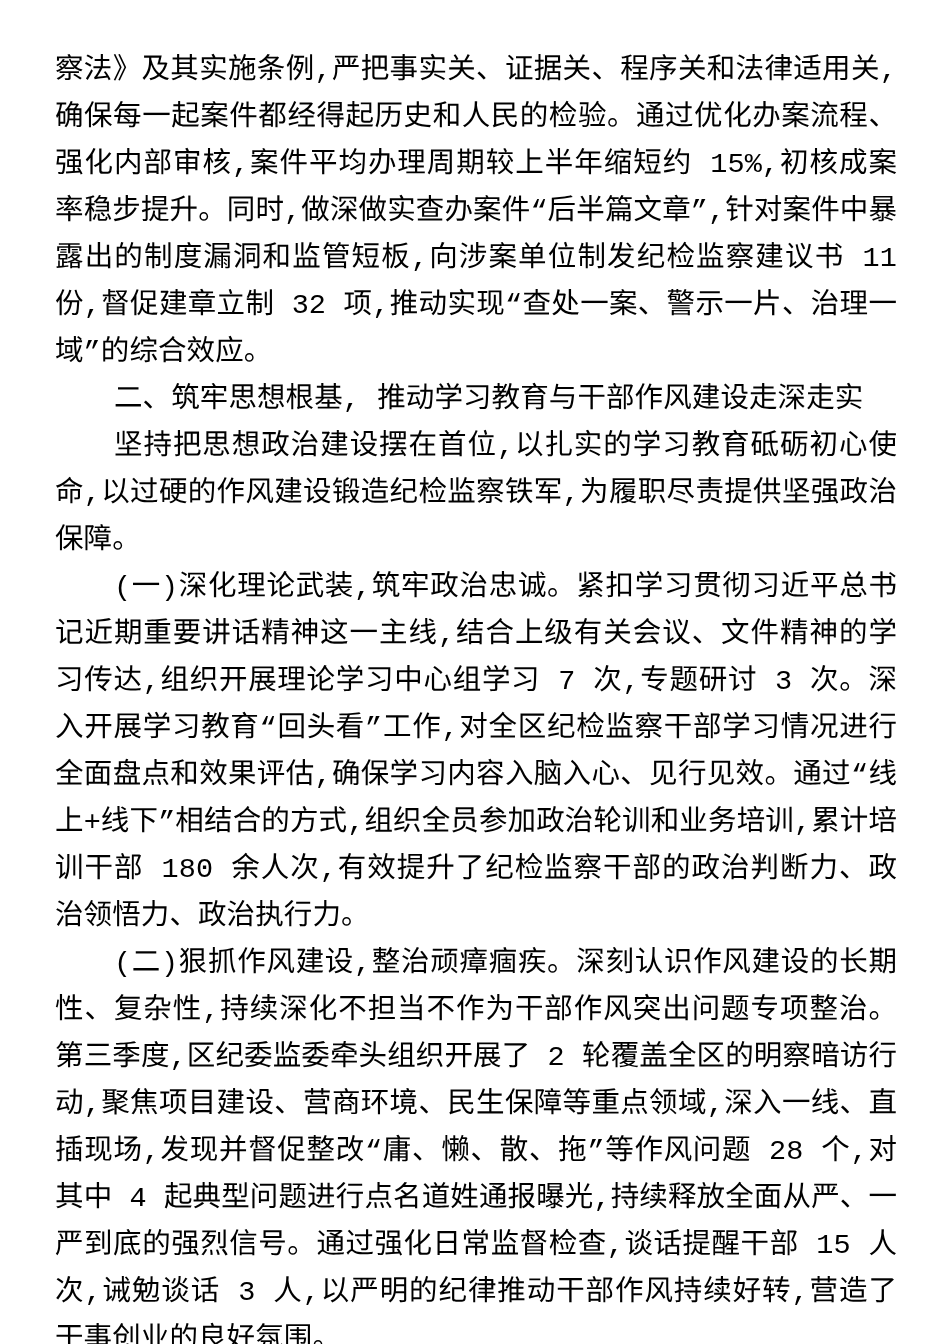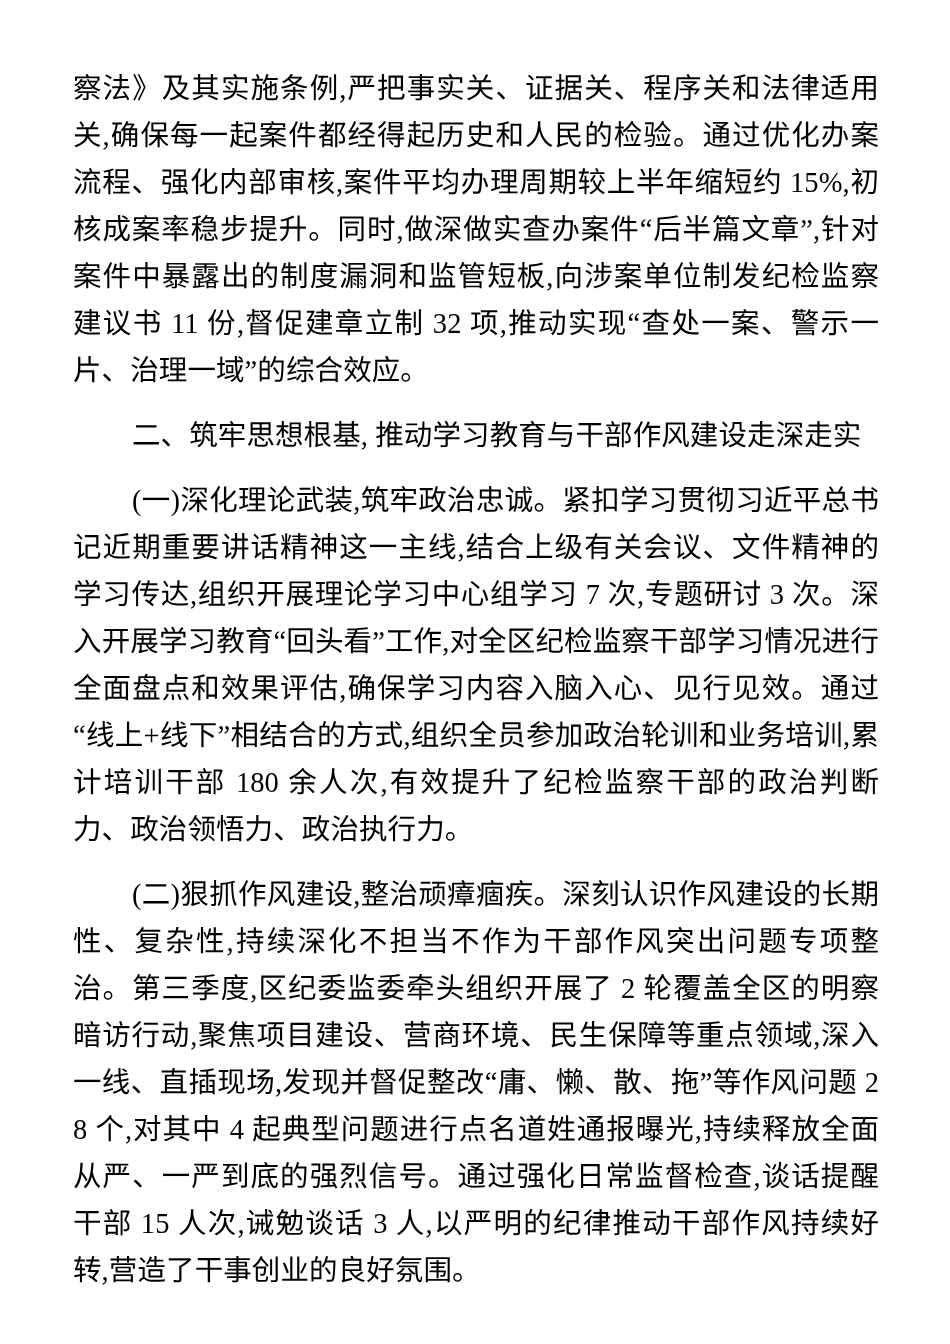--- a/index.html
+++ b/index.html
@@ -16,23 +16,23 @@
     overflow: hidden;
     box-sizing: border-box;
   }
   .doc-body {
     position: absolute;
     left: 55px;
     top: 47px;
     width: 842px;
   }
   p {
-    margin: 18px;
+    margin: 0;
     padding: 0;
-    font-family: Liberation Serif, serif;
+    font-family: Liberation Mono, monospace;
     font-size: 28.5px;
     line-height: 47px;
     color: #000000;
     text-align: justify;
     text-justify: inter-character;
     text-align-last: left;
     letter-spacing: 0.1px;
     word-break: break-all;
     -webkit-font-smoothing: antialiased;
   }
@@ -50,19 +50,20 @@
 </head>
 <body>
 
 <div class="page">
   <div class="doc-body">
 
     <p class="noindent">察法》及其实施条例,严把事实关、证据关、程序关和法律适用关,确保每一起案件都经得起历史和人民的检验。通过优化办案流程、强化内部审核,案件平均办理周期较上半年缩短约 15%,初核成案率稳步提升。同时,做深做实查办案件“后半篇文章”,针对案件中暴露出的制度漏洞和监管短板,向涉案单位制发纪检监察建议书 11 份,督促建章立制 32 项,推动实现“查处一案、警示一片、治理一域”的综合效应。</p>
 
     <p class="heading">二、筑牢思想根基, 推动学习教育与干部作风建设走深走实</p>
 
+    <p class="indent2">坚持把思想政治建设摆在首位,以扎实的学习教育砥砺初心使命,以过硬的作风建设锻造纪检监察铁军,为履职尽责提供坚强政治保障。</p>
 
     <p class="indent2">(一)深化理论武装,筑牢政治忠诚。紧扣学习贯彻习近平总书记近期重要讲话精神这一主线,结合上级有关会议、文件精神的学习传达,组织开展理论学习中心组学习 7 次,专题研讨 3 次。深入开展学习教育“回头看”工作,对全区纪检监察干部学习情况进行全面盘点和效果评估,确保学习内容入脑入心、见行见效。通过“线上+线下”相结合的方式,组织全员参加政治轮训和业务培训,累计培训干部 180 余人次,有效提升了纪检监察干部的政治判断力、政治领悟力、政治执行力。</p>
 
     <p class="indent2">(二)狠抓作风建设,整治顽瘴痼疾。深刻认识作风建设的长期性、复杂性,持续深化不担当不作为干部作风突出问题专项整治。第三季度,区纪委监委牵头组织开展了 2 轮覆盖全区的明察暗访行动,聚焦项目建设、营商环境、民生保障等重点领域,深入一线、直插现场,发现并督促整改“庸、懒、散、拖”等作风问题 28 个,对其中 4 起典型问题进行点名道姓通报曝光,持续释放全面从严、一严到底的强烈信号。通过强化日常监督检查,谈话提醒干部 15 人次,诫勉谈话 3 人,以严明的纪律推动干部作风持续好转,营造了干事创业的良好氛围。</p>
 
   </div>
 </div>
 
 </body></html>

